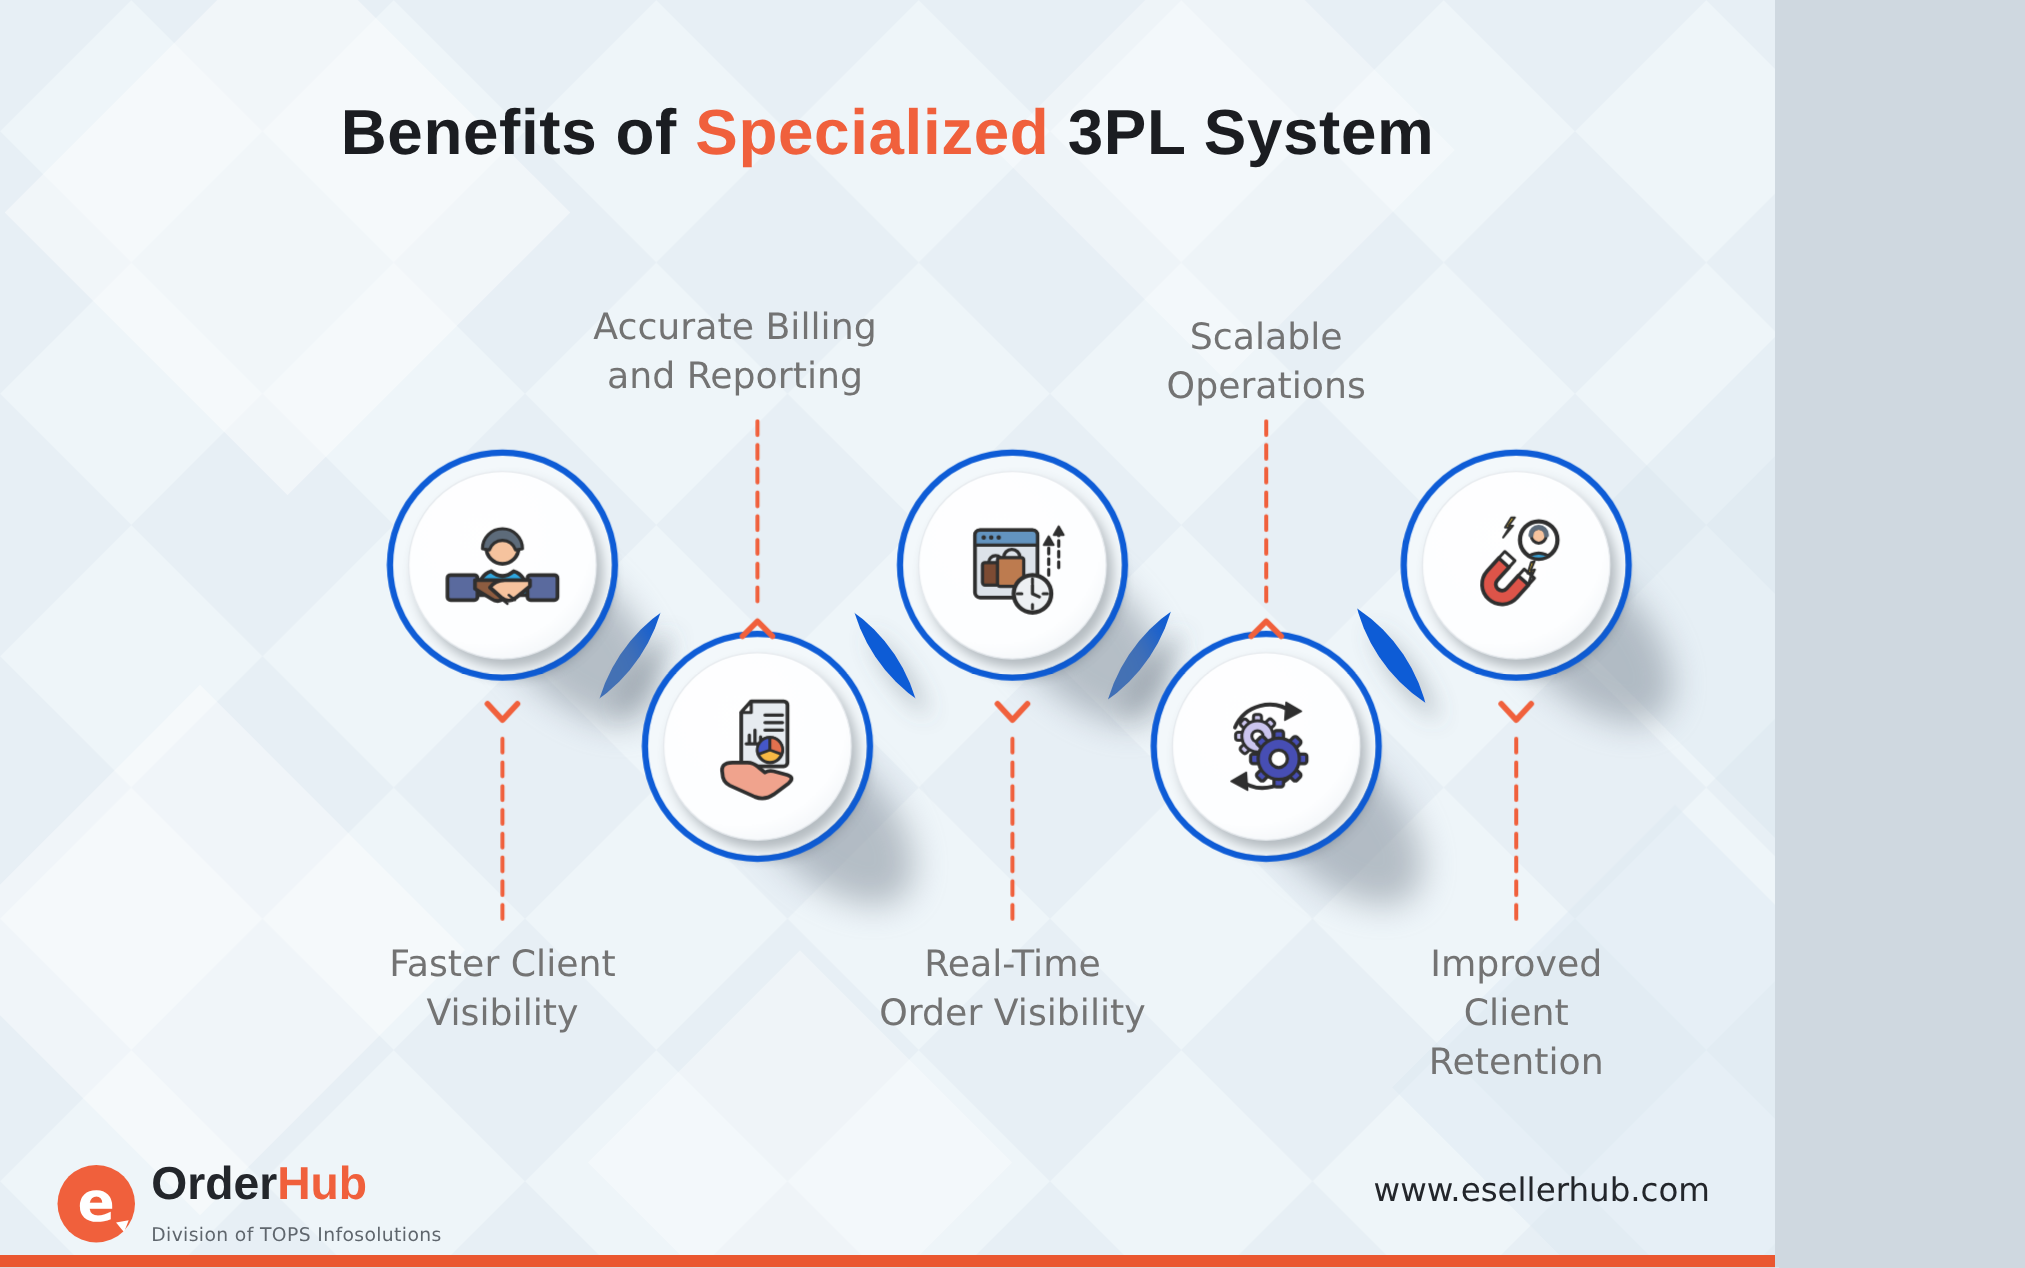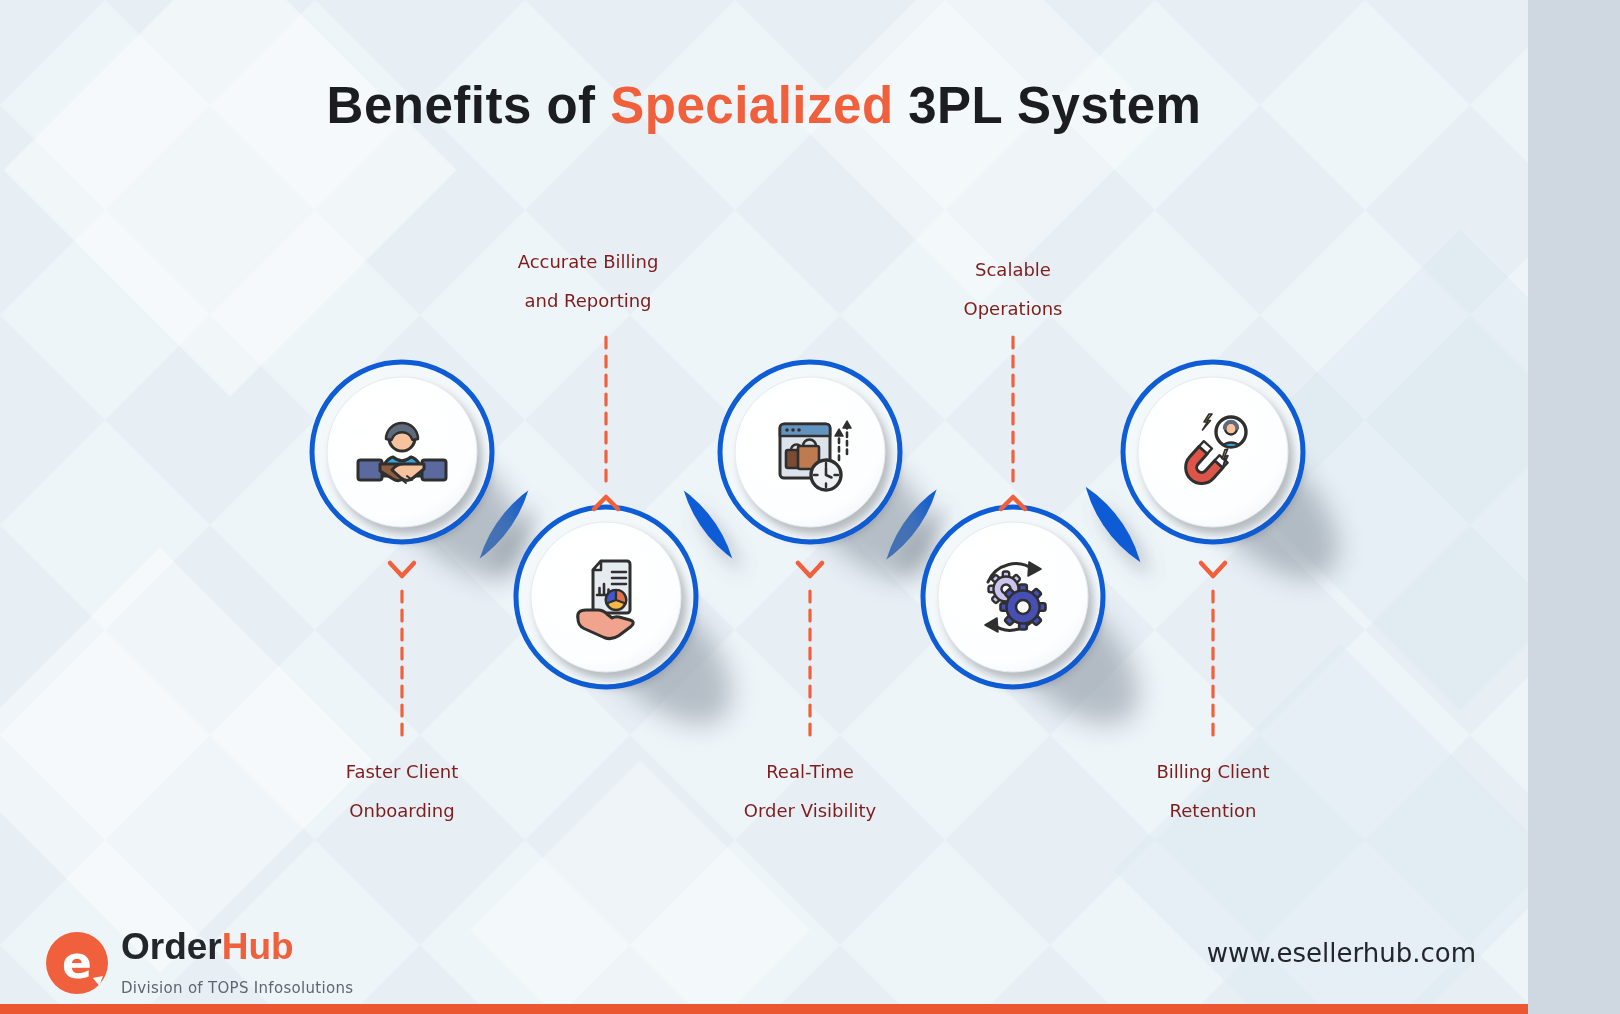--- a/index.html
+++ b/index.html
@@ -6,34 +6,34 @@
     --color-blue:#0e5cd6;
     --color-orange:#f0603c;
     --color-bg:#e9f1f6;
     --color-text-dark:#1b1d21;
     --color-bar:#ea5730;
     --color-gray-text:#5f666d;
   }
   *{margin:0;padding:0;box-sizing:border-box;}
   body{background:#cfd8e0;font-family:"Liberation Sans",sans-serif;}
   .stage{
-    position:relative;width:1528px;height:1014px;overflow:hidden;
+    position:relative;width:1420px;height:1014px;overflow:hidden;
     background:var(--color-bg);
   }
   .stage svg.scene{position:absolute;left:0;top:0;}
   .title{
     position:absolute;left:0;top:76px;width:100%;text-align:center;
     font-family:"Liberation Sans",sans-serif;font-weight:700;font-size:51px;
     color:var(--color-text-dark);letter-spacing:.5px;
   }
   .title .hl{color:var(--color-orange);}
   .benefit-label{
     position:absolute;transform:translateX(-50%);
-    font-family:"DejaVu Sans",sans-serif;font-weight:500;font-size:18px;
-    line-height:39px;color:#7f1d1d;text-align:center;white-space:pre-line;
+    font-family:"DejaVu Sans",sans-serif;font-weight:500;font-size:29px;
+    line-height:39px;color:#737373;text-align:center;white-space:pre-line;
   }
   .footer-logo{
     position:absolute;left:46px;top:928px;display:flex;align-items:center;gap:13px;
   }
   .logo-mark{
     position:relative;width:62px;height:62px;border-radius:50%;
     background:var(--color-orange);color:#fff;
     display:flex;align-items:center;justify-content:center;
     font-family:"DejaVu Sans",sans-serif;font-weight:700;font-size:44px;line-height:1;
   }
@@ -277,28 +277,28 @@
       <g>
         <line x1="1013" y1="337" x2="1013" y2="486" stroke-width="3.2" stroke-dasharray="11 8"></line>
         <path d="M1001,509 L1013,497 L1025,509" stroke-width="4.5"></path>
       </g>
     </g>
   </svg>
 
   <div class="title"><span>Benefits of </span><span class="hl">Specialized</span><span> 3PL System</span></div>
 
   <div class="benefit-label" style="left:402px;top:752px;">Faster Client
-Onboarding</div>
+Visibility</div>
   <div class="benefit-label" style="left:588px;top:242px;">Accurate Billing
 and Reporting</div>
   <div class="benefit-label" style="left:810px;top:752px;text-align:center;">Real-Time
 Order Visibility</div>
   <div class="benefit-label" style="left:1013px;top:250px;">Scalable
 Operations</div>
-  <div class="benefit-label" style="left:1213px;top:752px;">Billing Client
+  <div class="benefit-label" style="left:1213px;top:752px;">Improved Client
 Retention</div>
 
   <div class="footer-logo">
     <div class="logo-mark">
       <span>e</span>
     </div>
     <div class="logo-text">
       <div class="logo-brand"><span>Order</span><span class="hub">Hub</span></div>
       <div class="logo-tagline">Division of TOPS Infosolutions</div>
     </div>

